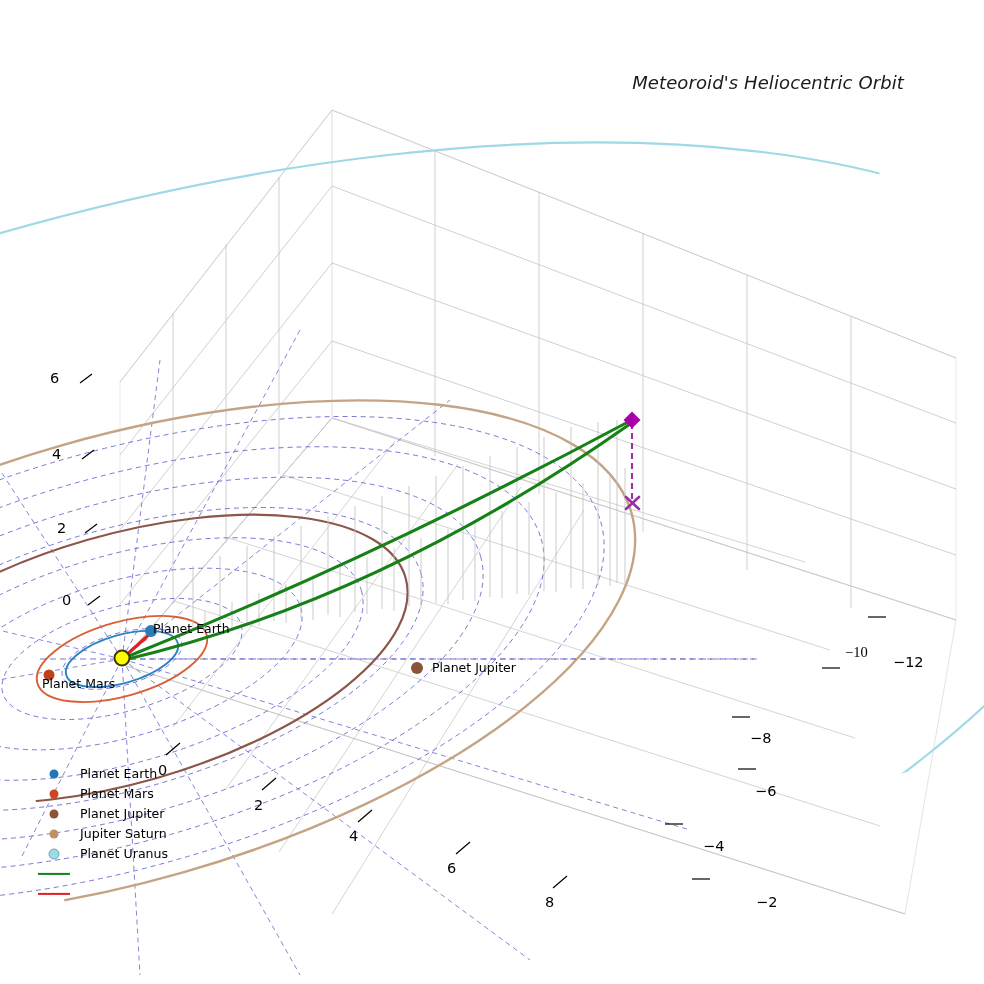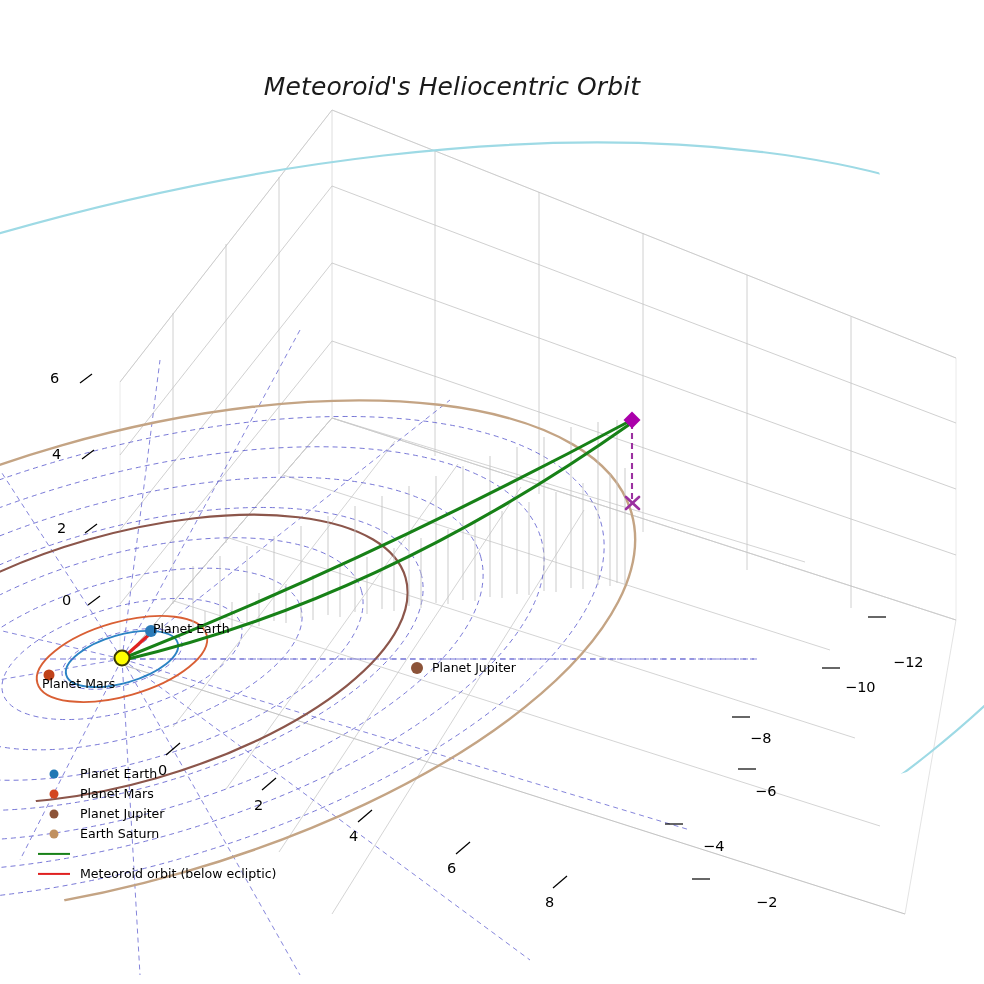--- a/index.html
+++ b/index.html
@@ -15,23 +15,23 @@
     background:#ffffff;
   }
   #plot-svg{
     position:absolute;left:0;top:0;
     width:984px;height:984px;
   }
   .fig-title{
     position:absolute;
     left:0;top:72px;
     width:904px;
-    text-align:center;
+    text-align:right;
     font-style:italic;
-    font-size:25px;
+    font-size:18px;
     font-family:"DejaVu Sans","Liberation Sans",sans-serif;
     color:#1a1a1a;
     letter-spacing:0.1px;
     white-space:nowrap;
   }
   .tick-label{
     position:absolute;
     font-size:14.5px;
     color:#000;
     white-space:nowrap;
@@ -279,21 +279,21 @@
   <div class="tick-label" style="left:158px;top:762px;">0</div>
   <div class="tick-label" style="left:254px;top:797px;">2</div>
   <div class="tick-label" style="left:349px;top:828px;">4</div>
   <div class="tick-label" style="left:447px;top:860px;">6</div>
   <div class="tick-label" style="left:545px;top:894px;">8</div>
 
   <div class="tick-label" style="left:756px;top:894px;">−2</div>
   <div class="tick-label" style="left:703px;top:838px;">−4</div>
   <div class="tick-label" style="left:755px;top:783px;">−6</div>
   <div class="tick-label" style="left:750px;top:730px;">−8</div>
-  <div class="tick-label" style="left:845px;top:679px;">−10</div>
+  <div class="tick-label" style="left:845px;top:644px;font-family:Liberation Serif, serif;">−10</div>
   <div class="tick-label" style="left:893px;top:627px;margin-top:27px;">−12</div>
 
   <div class="point-label" style="left:153px;top:621px;">Planet Earth</div>
   <div class="point-label" style="left:42px;top:676px;">Planet Mars</div>
   <div class="point-label" style="left:432px;top:660px;">Planet Jupiter</div>
 
   <div id="legend">
     <div class="legend-row">
       <span class="legend-key">
         <span class="mk-dot" style="width:9px;height:9px;background:#1f77b4;"></span>
@@ -309,28 +309,33 @@
     <div class="legend-row">
       <span class="legend-key">
         <span class="mk-dot" style="width:9px;height:9px;background:#8c5338;"></span>
       </span>
       <span class="legend-label">Planet Jupiter</span>
     </div>
     <div class="legend-row">
       <span class="legend-key">
         <span class="mk-dot" style="width:9px;height:9px;background:#c09060;"></span>
       </span>
-      <span class="legend-label">Earth Saturn</span>
+      <span class="legend-label">Jupiter Saturn</span>
+    </div>
+    <div class="legend-row">
+      <span class="legend-key">
+        <span class="mk-dot" style="width:9px;height:9px;background:#9edae5;border:1px solid #6aa8b4;"></span>
+      </span>
+      <span class="legend-label">Planet Uranus</span>
     </div>
     <div class="legend-row">
       <span class="legend-key">
         <span class="mk-line" style="background:#178117;height:2.2px;"></span>
       </span>
     </div>
     <div class="legend-row">
       <span class="legend-key">
         <span class="mk-line" style="background:#e02020;height:2.2px;"></span>
       </span>
-      <span class="legend-label">Meteoroid orbit (below ecliptic)</span>
     </div>
   </div>
 
 </div>
 
 </body></html>

